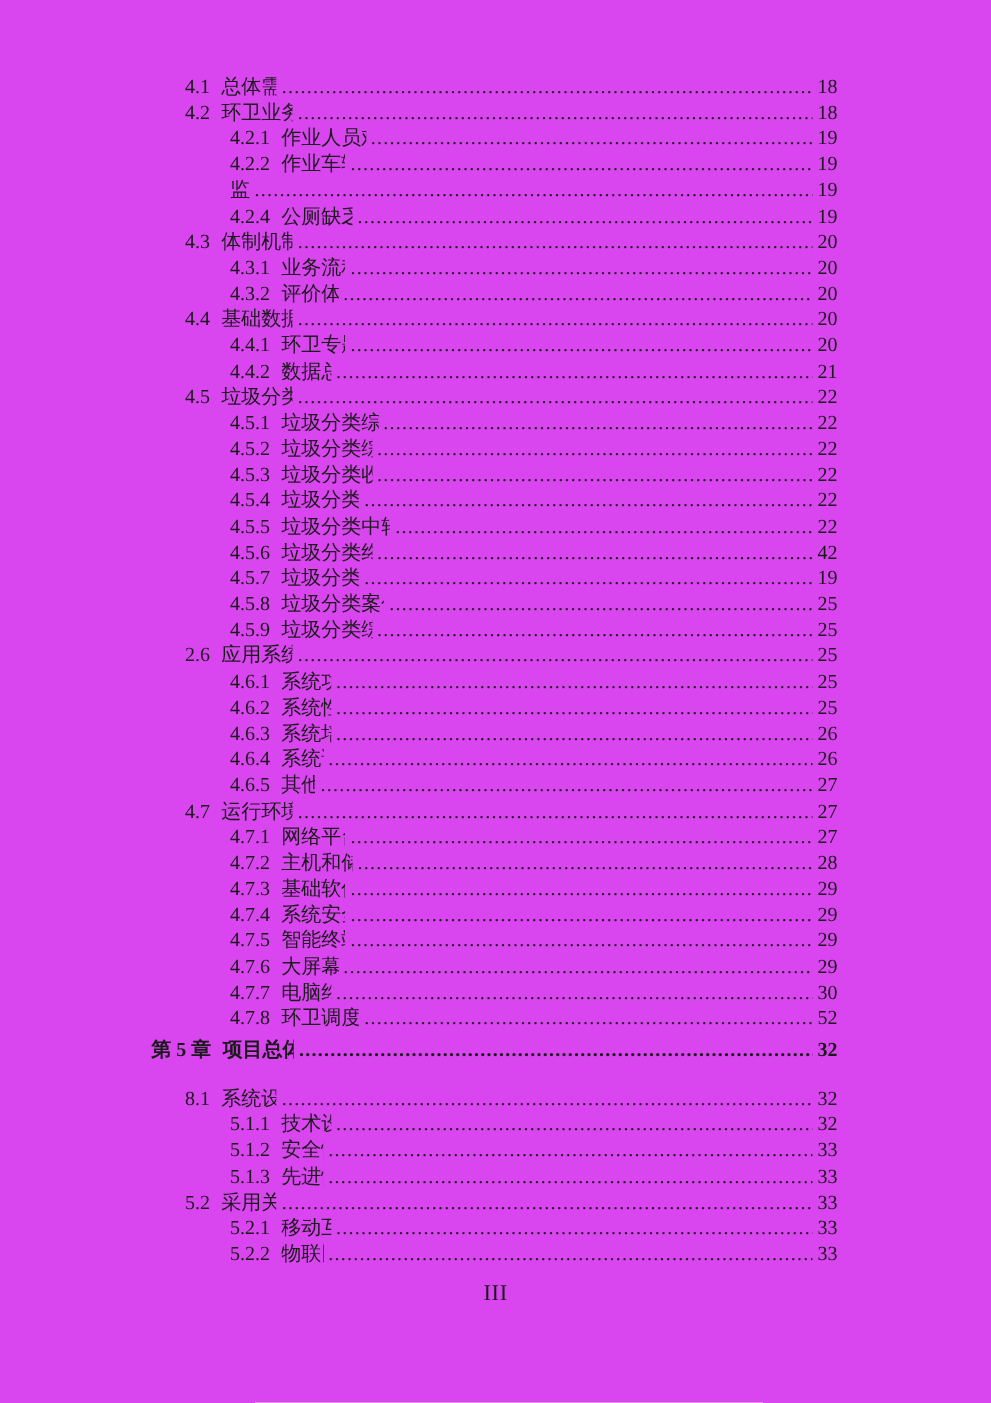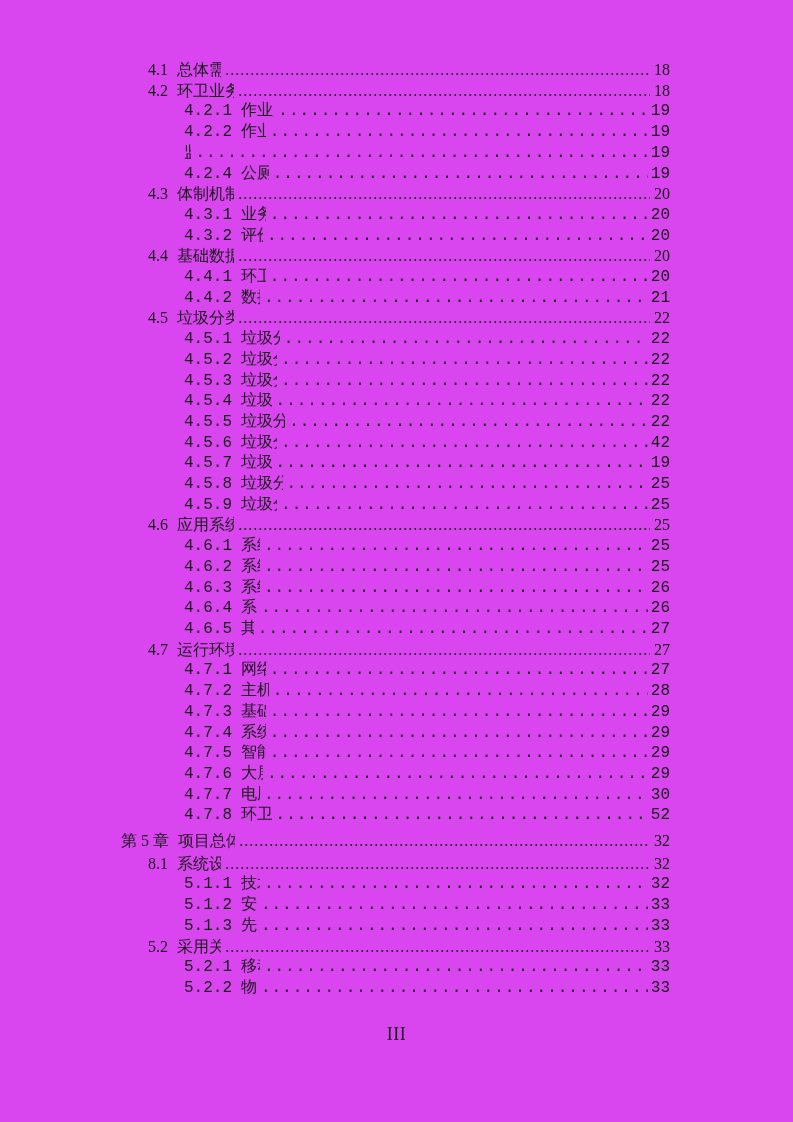--- a/index.html
+++ b/index.html
@@ -50,25 +50,25 @@
   }
   .row .leader::after {
     content: "........................................................................................................................................................................................";
   }
   .row .pg {
     flex: 0 0 auto;
     min-width: 17px;
     text-align: right;
   }
   .row.l1 { padding-left: 27px; }
-  .row.l2, .row.l2-cont { padding-left: 63px; font-family: Liberation Mono, monospace; }
+  .row.l2, .row.l2-cont { padding-left: 63px; }
   .row.chapter {
-    font-weight: normal;
+    font-weight: bold;
     margin-top: 5px;
-    margin-bottom: 2px;
+    margin-bottom: 18px;
   }
   .footer {
     position: absolute;
     left: 0;
     right: 0;
     top: 1024px;
     text-align: center;
     font-size: 18px;
     letter-spacing: 0.5px;
   }
@@ -203,21 +203,21 @@
         <span class="leader"></span>
         <span class="pg">25</span>
       </div>
       <div class="row l2">
         <span class="num">4.5.9</span>
         <span class="title">垃圾分类综合考核平台需求</span>
         <span class="leader"></span>
         <span class="pg">25</span>
       </div>
       <div class="row l1">
-        <span class="num">4.6</span>
+        <span class="num">2.6</span>
         <span class="title">应用系统需求分析</span>
         <span class="leader"></span>
         <span class="pg">25</span>
       </div>
       <div class="row l2">
         <span class="num">4.6.1</span>
         <span class="title">系统功能要求</span>
         <span class="leader"></span>
         <span class="pg">25</span>
       </div>

